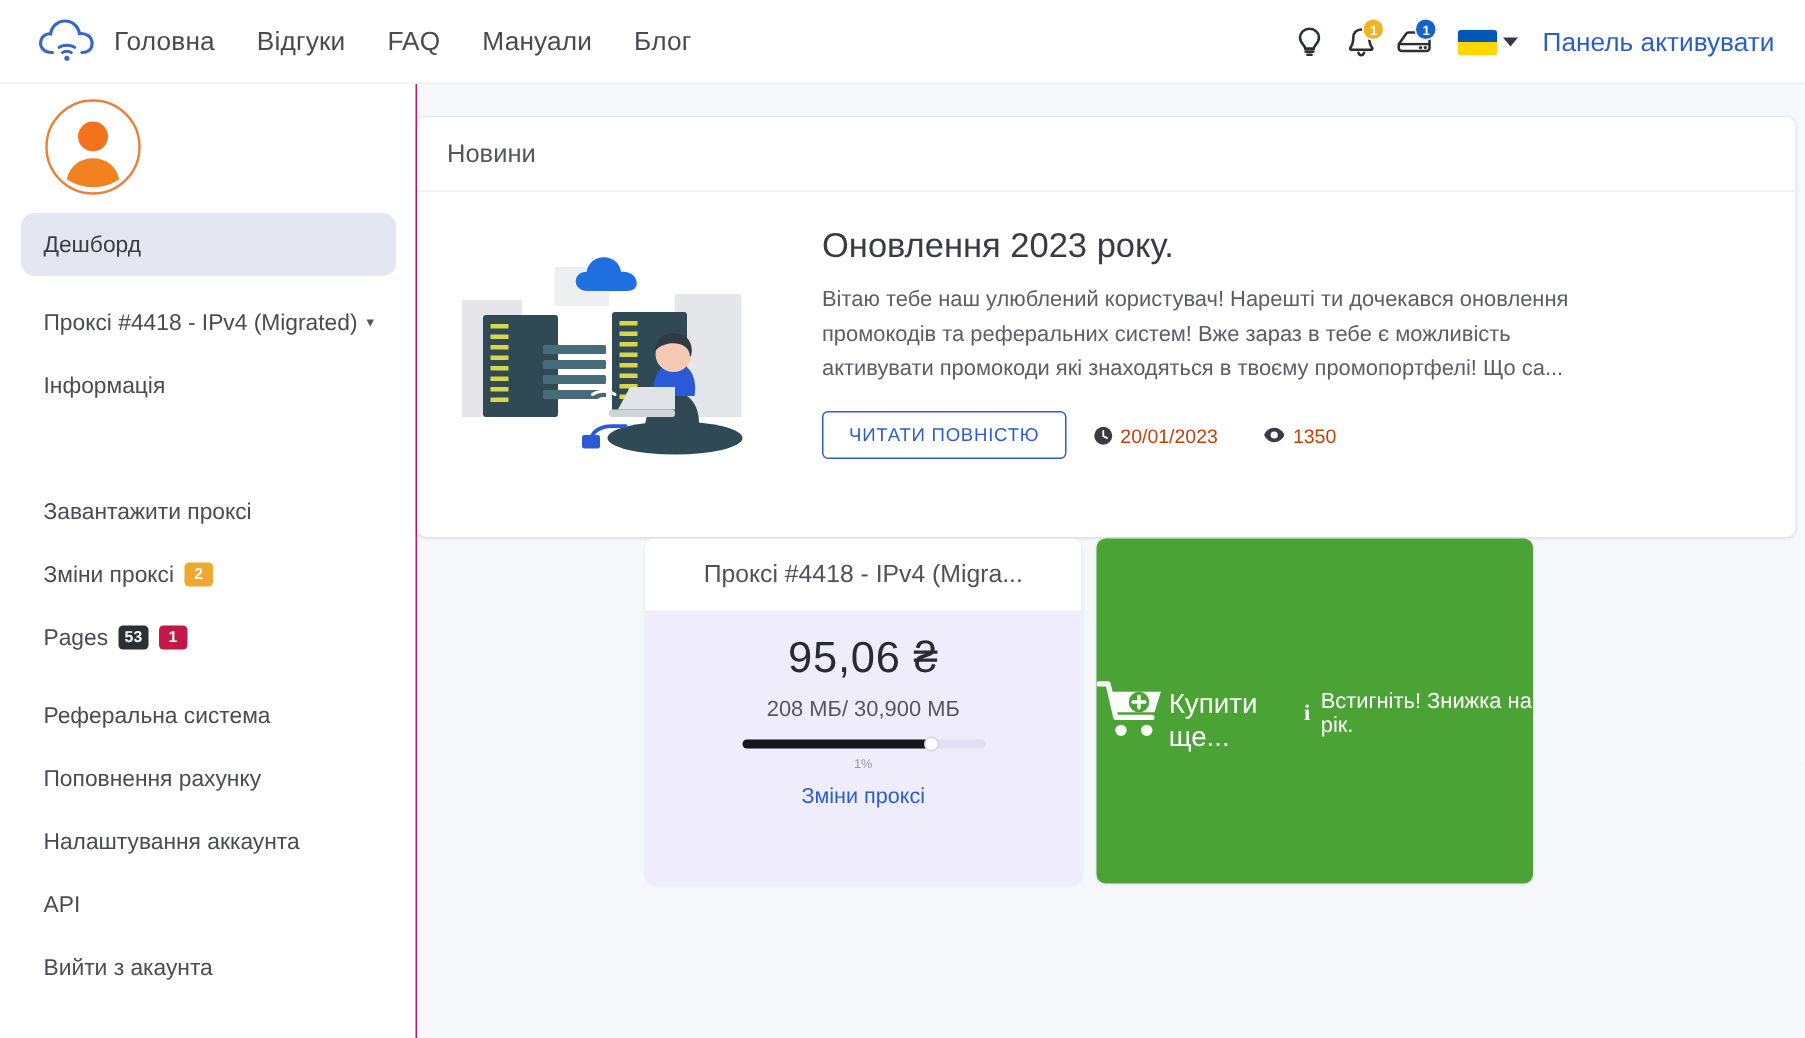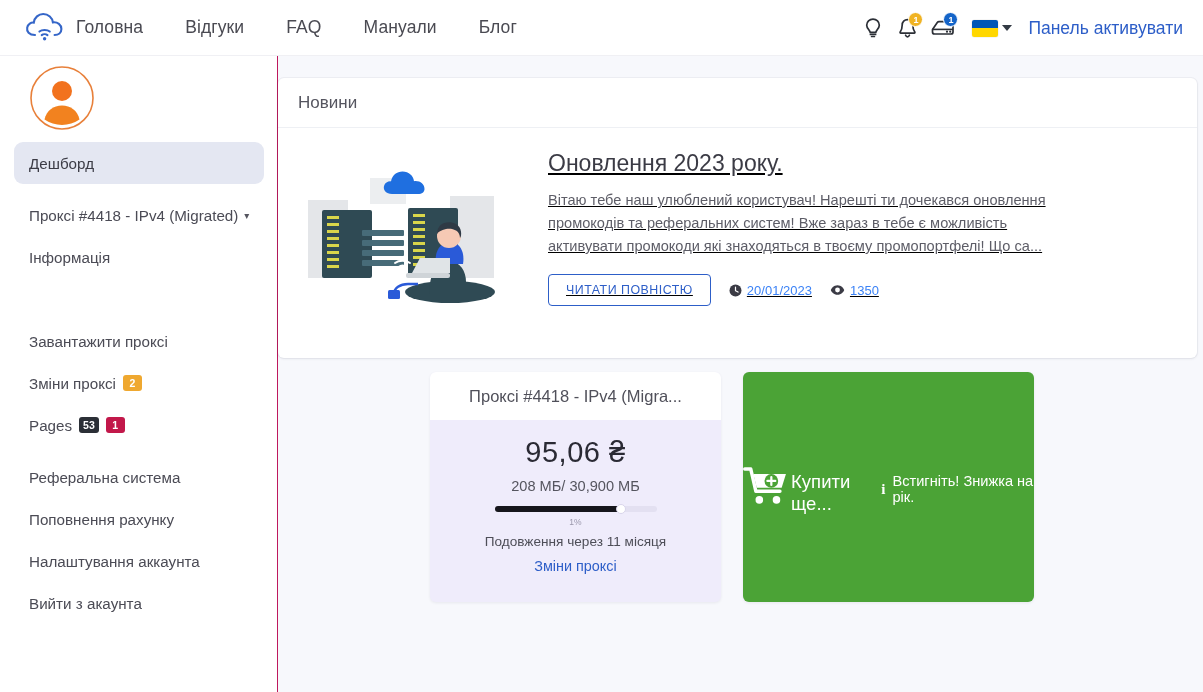--- a/index.html
+++ b/index.html
@@ -11,21 +11,21 @@
   }
   .page { position: relative; width: 1203px; height: 692px; background: #ffffff; }
 
   
   .topnav {
     position: absolute; top: 0; left: 0; width: 1203px; height: 56px;
     background: #ffffff; display: flex; align-items: center;
     border-bottom: 1px solid #f0f0f4;
   }
   .logo-wrap { margin-left: 22px; width: 46px; height: 36px; display: flex; align-items: center; justify-content: center; }
-  .nav-links { display: flex; align-items: center; gap: 42px; margin-left: 8px; }
+  .nav-links { display: flex; align-items: center; gap: 28px; margin-left: 8px; }
   .nav-link {
     font-size: 17.5px; color: #4a4a52; letter-spacing: .1px;
     cursor: pointer; white-space: nowrap;
   }
   .nav-right {
     position: absolute; right: 14px; top: 0; height: 56px;
     display: flex; align-items: center; gap: 0;
   }
   .icon-btn { position: relative; width: 34px; height: 34px; display: flex; align-items: center; justify-content: center; cursor: pointer; }
   .badge-dot {
@@ -93,37 +93,37 @@
   
   .news-card {
     position: absolute; left: 0px; top: 22px; width: 919px; height: 280px;
     background: #ffffff; border-radius: 6px;
     box-shadow: 0 1px 3px rgba(30,34,60,.08), 0 0 0 1px rgba(30,34,60,.04);
   }
   .news-head {
     height: 50px; display: flex; align-items: center; padding-left: 20px;
     border-bottom: 1px solid #eef0f4; font-size: 17px; color: #55555f;
   }
-  .news-body { display: flex; padding: 18px 24px 0 22px; text-decoration: underline; }
+  .news-body { display: flex; padding: 18px 24px 0 22px; }
   .news-illu { width: 230px; flex: 0 0 230px; padding-top: 20px; }
   .news-text { flex: 1; padding-left: 18px; padding-top: 4px; }
   .news-title { font-size: 23px; color: #3b3b45; font-weight: 400; margin-bottom: 12px; }
   .news-para { font-size: 14.6px; line-height: 23px; color: #5d5d67; max-width: 500px; }
   .news-actions { display: flex; align-items: center; margin-top: 16px; gap: 18px; }
   .read-btn {
     border: 1px solid #2d5ec8; color: #2d5ec8; background: #ffffff;
     border-radius: 4px; height: 32px; padding: 0 17px;
     font-size: 12.4px; letter-spacing: .5px; font-family: inherit;
     display: flex; align-items: center; cursor: pointer;
   }
-  .meta { display: flex; align-items: center; gap: 18px; font-size: 13px; color: #3b82f6; }
+  .meta { display: flex; align-items: center; gap: 30px; font-size: 13px; color: #c2410c; }
   .meta span.m { display: flex; align-items: center; gap: 5px; }
 
   
-  .stats-row { position: absolute; left: 152px; top: 316px; display: flex; gap: 22px; }
+  .stats-row { position: absolute; left: 152px; top: 303px; display: flex; gap: 10px; }
   .proxy-card {
     width: 291px; height: 230px; background: #efecfb; border-radius: 6px;
     overflow: hidden; box-shadow: 0 1px 3px rgba(30,34,60,.07);
   }
   .proxy-head {
     height: 48px; background: #ffffff; display: flex; align-items: center;
     justify-content: center; font-size: 16.5px; color: #50505a;
     overflow: hidden; white-space: nowrap; padding: 0 12px;
   }
   .proxy-body { padding-top: 16px; text-align: center; }
@@ -261,20 +261,23 @@
         <div class="spacer-sm"></div>
 
         <div class="side-item">
           <span>Реферальна система</span>
         </div>
         <div class="side-item">
           <span>Поповнення рахунку</span>
         </div>
         <div class="side-item">
           <span>Налаштування аккаунта</span>
+        </div>
+        <div class="side-item">
+          <span>API</span>
         </div>
         <div class="side-item">
           <span>Вийти з акаунта</span>
         </div>
       </div>
 
     </div>
 
     <div class="content">
 
@@ -365,21 +368,20 @@
         <div class="proxy-card">
           <div class="proxy-head">Проксі #4418 - IPv4 (Migra...</div>
           <div class="proxy-body">
             <div class="price">95,06 ₴</div>
             <div class="traffic">208 МБ/ 30,900 МБ</div>
             <div class="bar-wrap">
               <div class="bar-fill" id="barFill" style="width: 78%;"></div>
               <div class="bar-knob" id="barKnob" style="left: calc(78% - 5px);"></div>
             </div>
             <div class="bar-pct">1%</div>
-            <div class="renew">Подовження через 11 місяця</div>
             <div class="chg-link">Зміни проксі</div>
           </div>
         </div>
 
         <div class="buy-card">
           <svg width="56" height="50" viewBox="0 0 56 50">
             <path d="M2 4 L9 4 L15 30 L43 30" fill="none" stroke="#ffffff" stroke-width="4" stroke-linecap="round" stroke-linejoin="round"></path>
             <path d="M12 10 L50 10 L45 26 L16 26 Z" fill="#ffffff"></path>
             <circle cx="33" cy="18" r="8" fill="#4ba336"></circle>
             <path d="M33 13.4 L33 22.6 M28.4 18 L37.6 18" stroke="#ffffff" stroke-width="2.6" stroke-linecap="round"></path>

